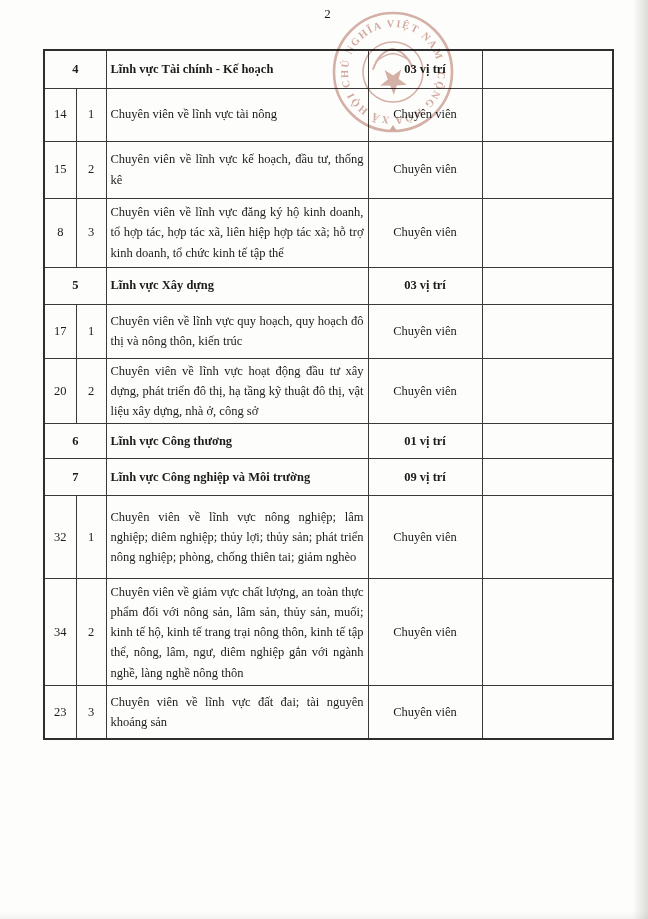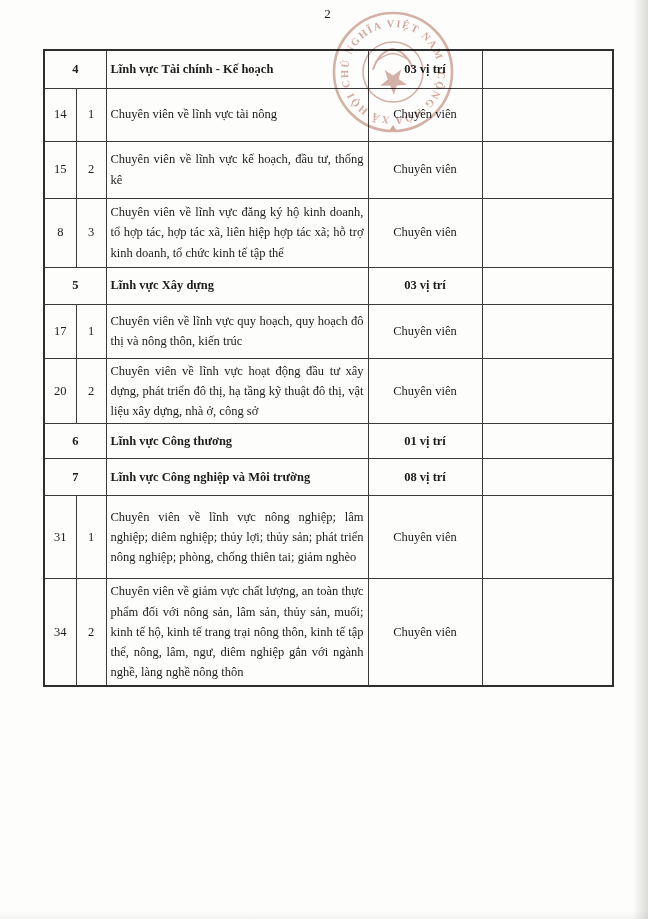--- a/index.html
+++ b/index.html
@@ -113,34 +113,41 @@
         </tr>
         <tr style="height: 35px;">
           <td class="c-no" colspan="2">6</td>
           <td class="c-desc section-title">Lĩnh vực Công thương</td>
           <td class="c-rank section-count">01 vị trí</td>
           <td class="c-note"></td>
         </tr>
         <tr style="height: 37px;">
           <td class="c-no" colspan="2">7</td>
           <td class="c-desc section-title">Lĩnh vực Công nghiệp và Môi trường</td>
-          <td class="c-rank section-count">08 vị trí</td>
+          <td class="c-rank section-count">09 vị trí</td>
           <td class="c-note"></td>
         </tr>
         <tr style="height: 83px;">
-          <td class="c-stt">31</td>
+          <td class="c-stt">32</td>
           <td class="c-sub">1</td>
           <td class="c-desc">Chuyên viên về lĩnh vực nông nghiệp; lâm nghiệp; diêm nghiệp; thủy lợi; thủy sản; phát triển nông nghiệp; phòng, chống thiên tai; giảm nghèo</td>
           <td class="c-rank">Chuyên viên</td>
           <td class="c-note"></td>
         </tr>
         <tr style="height: 107px;">
           <td class="c-stt">34</td>
           <td class="c-sub">2</td>
           <td class="c-desc">Chuyên viên về giảm vực chất lượng, an toàn thực phẩm đối với nông sản, lâm sản, thủy sản, muối; kinh tế hộ, kinh tế trang trại nông thôn, kinh tế tập thể, nông, lâm, ngư, diêm nghiệp gắn với ngành nghề, làng nghề nông thôn</td>
+          <td class="c-rank">Chuyên viên</td>
+          <td class="c-note"></td>
+        </tr>
+        <tr style="height: 53px;">
+          <td class="c-stt">23</td>
+          <td class="c-sub">3</td>
+          <td class="c-desc">Chuyên viên về lĩnh vực đất đai; tài nguyên khoáng sản</td>
           <td class="c-rank">Chuyên viên</td>
           <td class="c-note"></td>
         </tr>
       </tbody>
   </table>
 </div>
 
 <svg class="stamp" viewBox="0 0 150 150">
   <g stroke="#b06a58" fill="none">
     <circle cx="75" cy="75" r="59" stroke-width="2.6"></circle>

